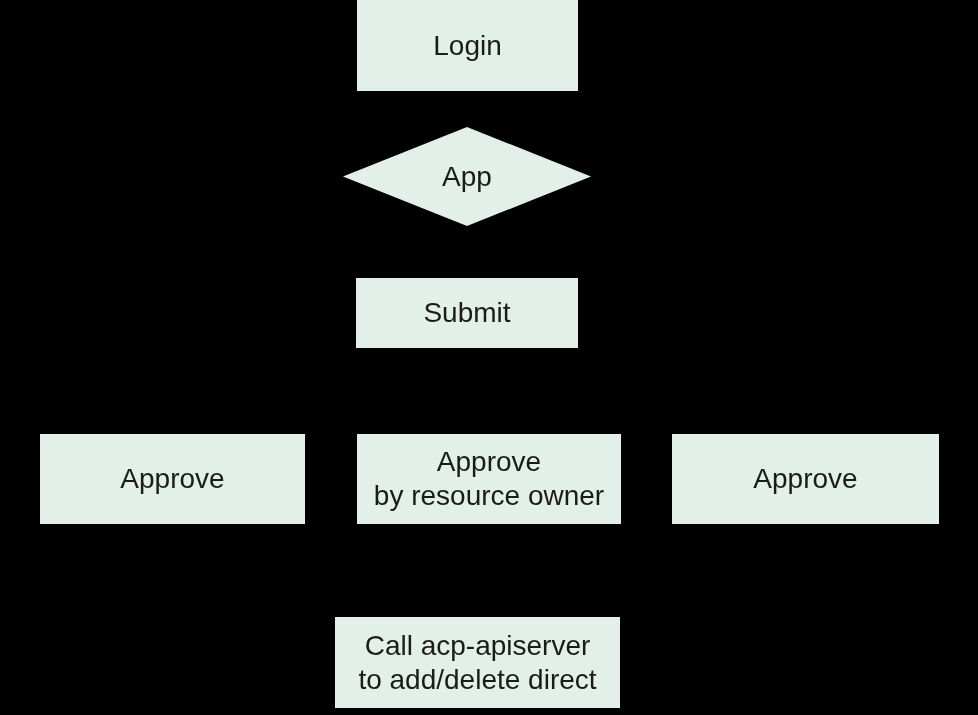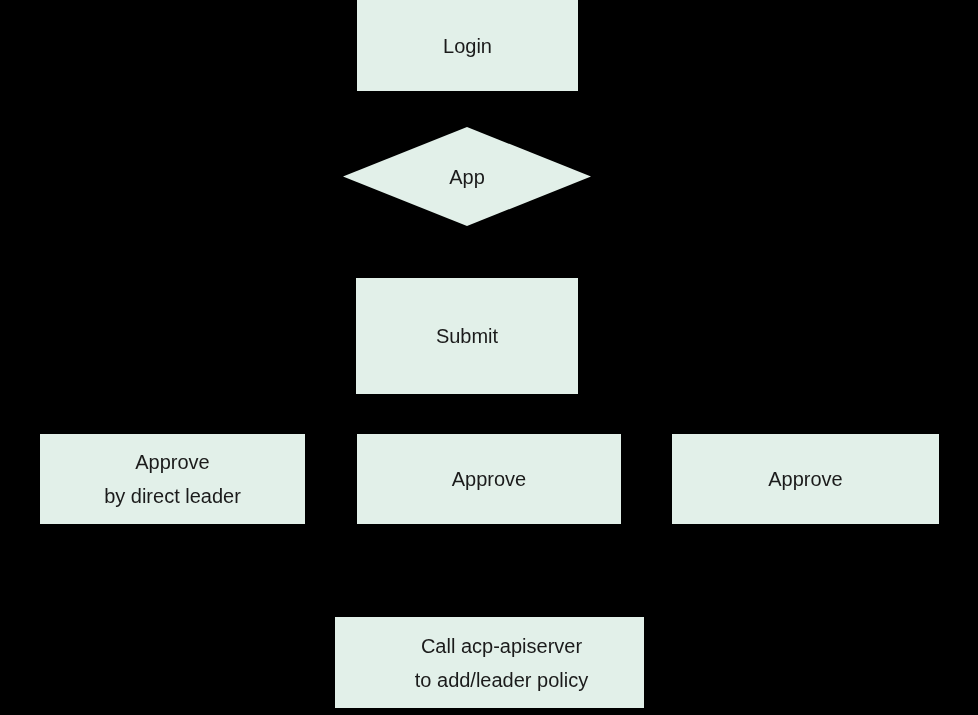--- a/index.html
+++ b/index.html
@@ -22,34 +22,34 @@
   }
   .node {
     position: absolute;
     background: var(--node-fill);
     color: var(--text);
     display: flex;
     flex-direction: column;
     align-items: center;
     justify-content: center;
     text-align: center;
-    font-size: 20px;
+    font-size: 28px;
     line-height: 34px;
   }
   .node.diamond {
     clip-path: polygon(50% 0%, 100% 50%, 50% 100%, 0% 50%);
   }
   
   #node-login            { left: 357px; top: 0;     width: 221px; height: 91px; }
   #node-app-owner        { left: 343px; top: 127px; width: 248px; height: 99px; }
-  #node-submit           { left: 356px; top: 278px; width: 222px; height: 116px; }
+  #node-submit           { left: 356px; top: 278px; width: 222px; height: 70px; }
   #node-approve-leader   { left: 40px;  top: 434px; width: 265px; height: 90px; }
   #node-approve-owner    { left: 357px; top: 434px; width: 264px; height: 90px; }
   #node-approve-security { left: 672px; top: 434px; width: 267px; height: 90px; }
-  #node-call-apiserver   { left: 335px; top: 617px; width: 285px; height: 91px; padding-left: 24px; }
+  #node-call-apiserver   { left: 335px; top: 617px; width: 285px; height: 91px; }
   .line { display: block; }
 </style>
 </head>
 <body>
 
 <div class="canvas">
 
   <div class="node" id="node-login">
     <span class="line">Login</span>
   </div>
@@ -57,29 +57,29 @@
   <div class="node diamond" id="node-app-owner">
     <span class="line">App</span>
   </div>
 
   <div class="node" id="node-submit">
     <span class="line">Submit</span>
   </div>
 
   <div class="node" id="node-approve-leader">
     <span class="line">Approve</span>
-    <span class="line">by direct leader</span>
   </div>
 
   <div class="node" id="node-approve-owner">
     <span class="line">Approve</span>
+    <span class="line">by resource owner</span>
   </div>
 
   <div class="node" id="node-approve-security">
     <span class="line">Approve</span>
   </div>
 
   <div class="node" id="node-call-apiserver">
     <span class="line">Call acp-apiserver</span>
-    <span class="line">to add/leader policy</span>
+    <span class="line">to add/delete direct</span>
   </div>
 
 </div>
 
 </body></html>

